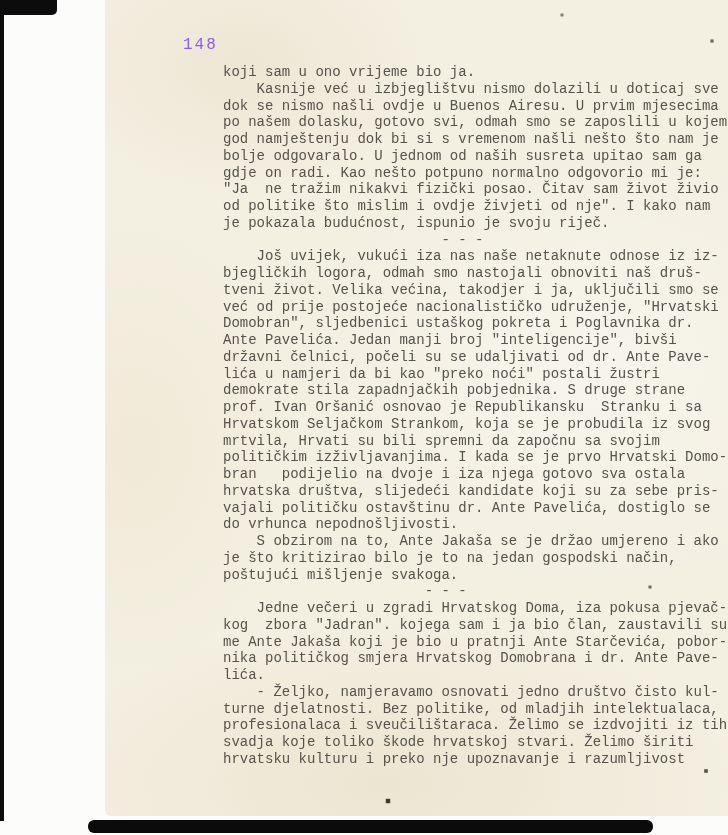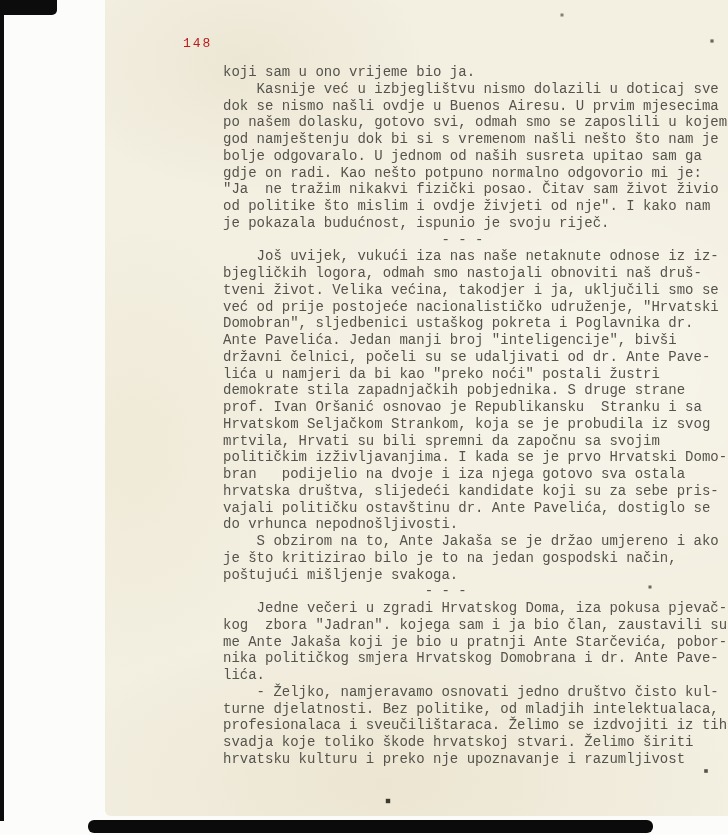--- a/index.html
+++ b/index.html
@@ -41,22 +41,22 @@
   }
   .bottom-bar {
     position: absolute; left: 88px; top: 820px;
     width: 565px; height: 13px;
     background: #0b0b0b;
     border-radius: 6px;
   }
   
   .page-number {
     position: absolute; left: 183px; top: 36px;
-    font-size: 13px; letter-spacing: 2px;
-    color: #b91c1c;
+    font-size: 16px; letter-spacing: 2px;
+    color: #8b5cf6;
     filter: blur(0.3px);
   }
   .body-text {
     position: absolute; left: 183px; top: 64px;
     width: 520px;
     font-size: 14px; line-height: 16.75px;
     color: #4f4d46;
     white-space: pre;
     filter: blur(0.3px);
     opacity: 0.96;

